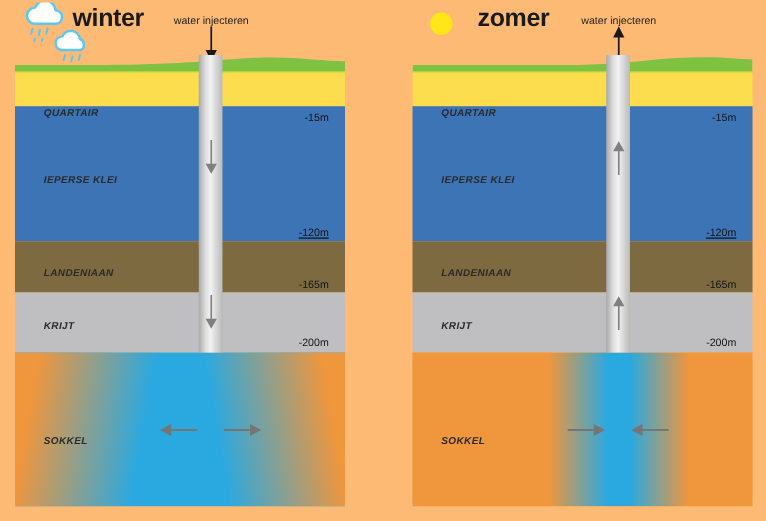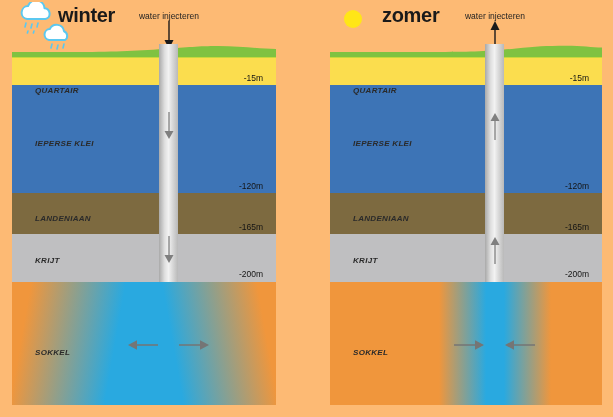--- a/index.html
+++ b/index.html
@@ -37,22 +37,22 @@
 
   .layer-name{position:absolute;left:23px;font-size:8px;font-weight:700;font-style:italic;
               color:#2a2a2a;letter-spacing:0.3px;z-index:5;}
   .ln-quartair{top:65px;margin-top:21px;}
   .ln-klei{top:139px;}
   .ln-landeniaan{top:214px;}
   .ln-krijt{top:256px;text-align:right;}
   .ln-sokkel{top:348px;}
 
   .depth-label{position:absolute;right:13px;font-size:8.5px;color:#141414;z-index:5;}
-  .dl-15{top:73px;}
-  .dl-120{top:181px;}
+  .dl-15{top:89px;}
+  .dl-120{top:181px;text-decoration:underline;}
   .dl-165{top:222px;margin-left:37px;}
   .dl-200{top:269px;}
 
   .well-casing{position:absolute;left:var(--wx);top:44px;width:19px;height:238px;z-index:4;
     background:linear-gradient(90deg,#A9A9A9 0%,#DFDFDF 30%,#F2F2F2 50%,#D8D8D8 72%,#B9B9B9 100%);}
   .well-screen{position:absolute;left:var(--wx);top:282px;width:19px;height:108px;z-index:4;
     border-radius:0 0 9px 9px;
     background:linear-gradient(90deg,#9EBFDB 0%,#CSSe 0,#CFE2F1 40%,#DEEBF6 55%,#B8D1E6 100%);}
   .inwell-arrow{position:absolute;left:calc(var(--wx) + 2.5px);z-index:6;}
   .iw-1{top:112px;}

